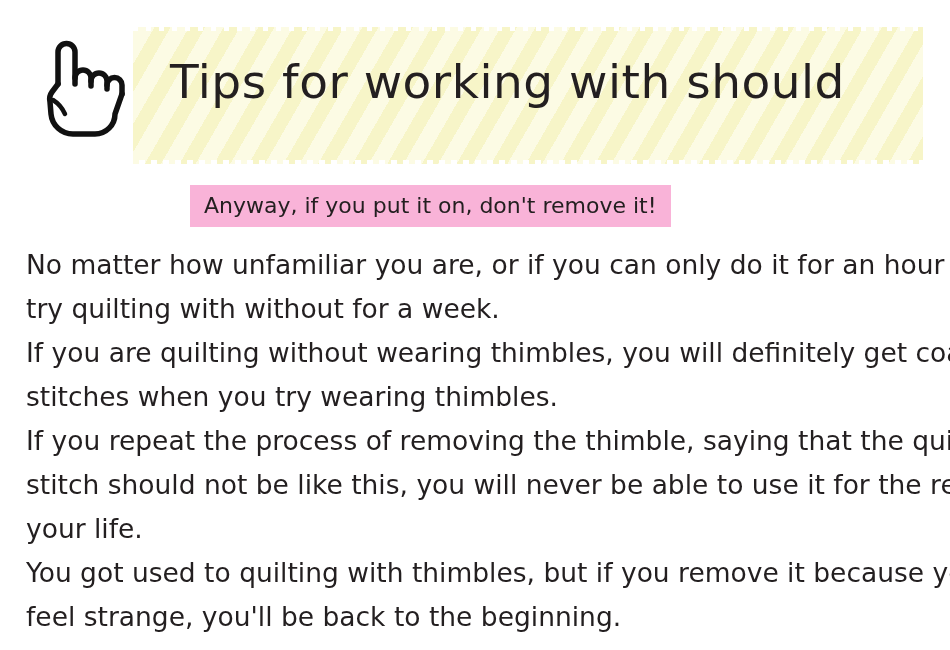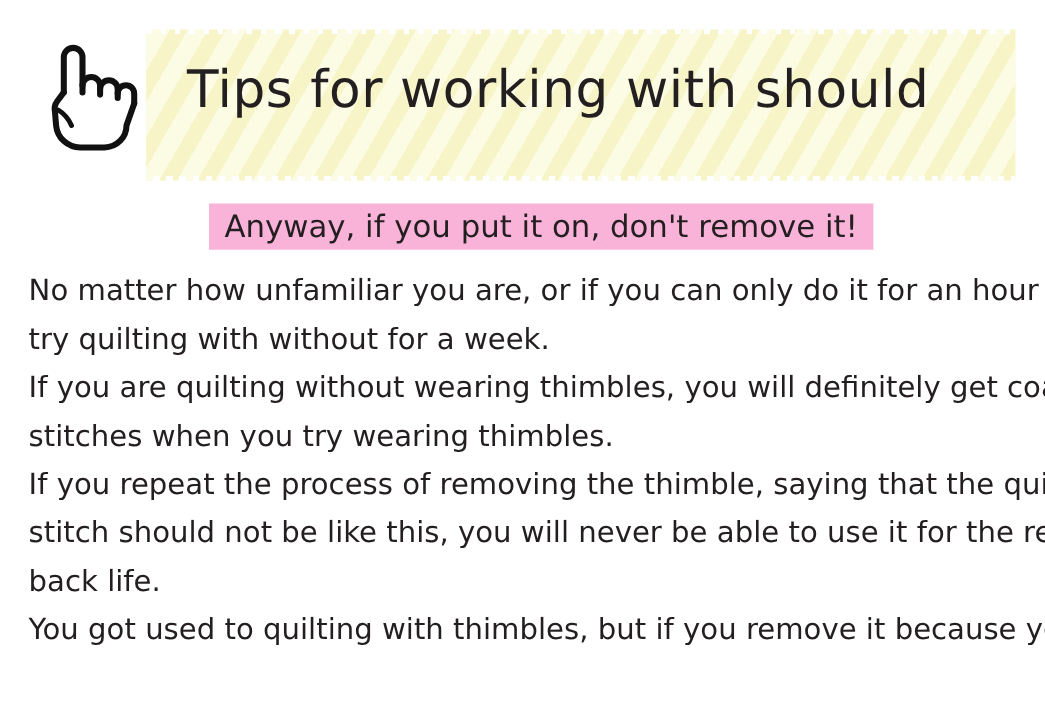--- a/index.html
+++ b/index.html
@@ -103,21 +103,21 @@
     left: 190px;
     top: 185px;
     height: 42px;
     background: #f9b3d8;
     display: flex;
     align-items: center;
     padding: 0 14px;
   }
   .subtitle {
     font-family: "DejaVu Sans", sans-serif;
-    font-size: 28px;
+    font-size: 22px;
     color: #231f20;
     white-space: nowrap;
     line-height: 1;
   }
 
   
   .body-copy {
     position: absolute;
     left: 26px;
     top: 243px;
@@ -166,17 +166,18 @@
     <span class="subtitle">Anyway, if you put it on, don't remove it!</span>
   </div>
 
   <div class="body-copy">
     <div class="body-line">No matter how unfamiliar you are, or if you can only do it for an hour a day,</div>
     <div class="body-line">try quilting with without for a week.</div>
     <div class="body-line">If you are quilting without wearing thimbles, you will definitely get coarser</div>
     <div class="body-line">stitches when you try wearing thimbles.</div>
     <div class="body-line">If you repeat the process of removing the thimble, saying that the quilting</div>
     <div class="body-line">stitch should not be like this, you will never be able to use it for the rest of</div>
-    <div class="body-line">back life.</div>
+    <div class="body-line">your life.</div>
     <div class="body-line">You got used to quilting with thimbles, but if you remove it because you</div>
+    <div class="body-line">feel strange, you'll be back to the beginning.</div>
   </div>
 
 </div>
 
 </body></html>

